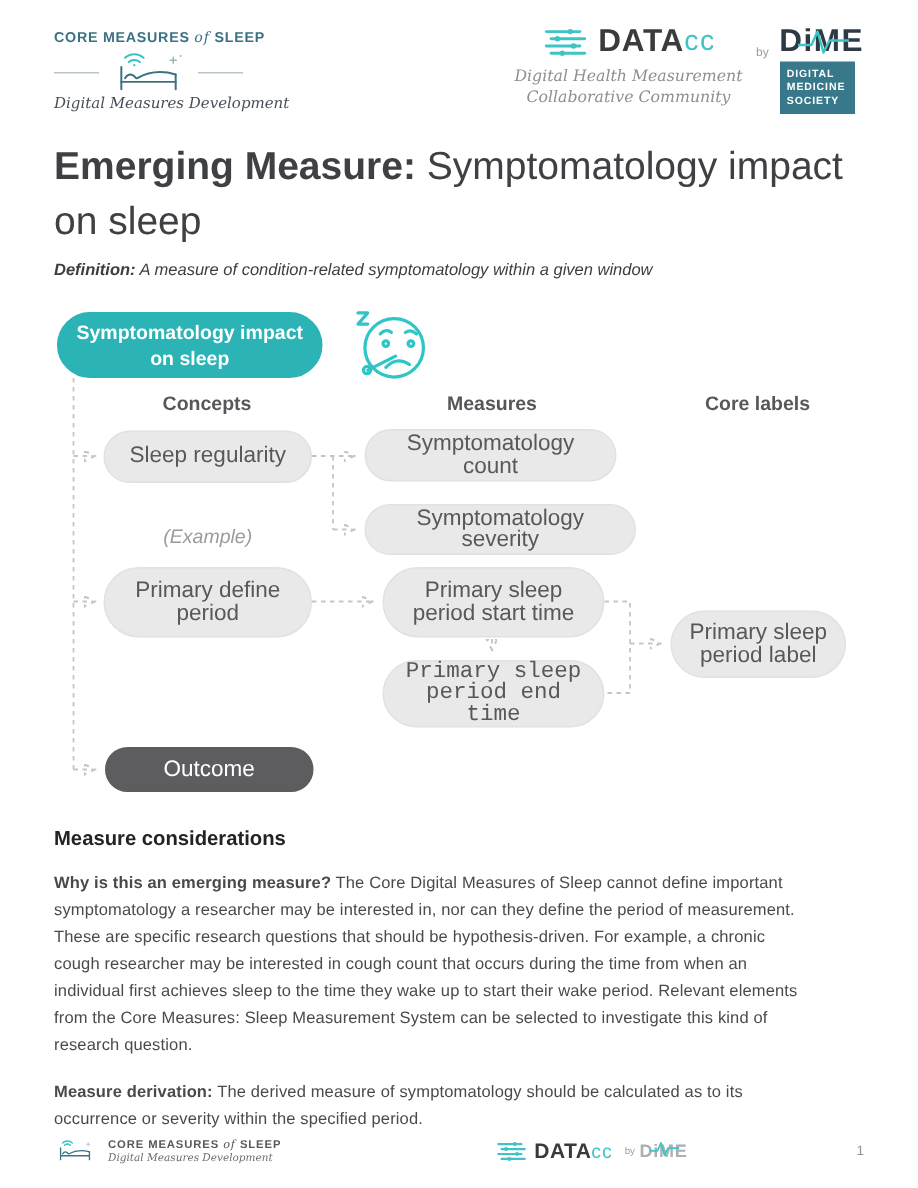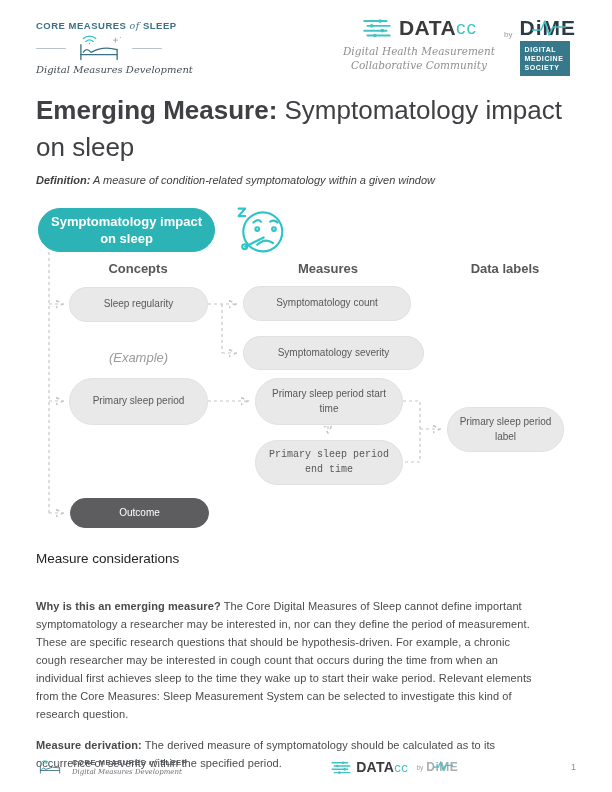--- a/index.html
+++ b/index.html
@@ -38,29 +38,29 @@
   .title .tb { font-weight:700; }
   .definition { position:absolute; left:36px; top:174px; width:540px; font-style:italic; font-size:11px; color:#3e3e40; }
   .definition .db { font-weight:700; }
 
   
   .diagram { position:absolute; left:0; top:200px; width:612px; height:348px; }
   .connectors { position:absolute; left:0; top:0; }
   .connectors path { fill:none; stroke:#c6c6c6; stroke-width:1.2; stroke-dasharray:3 3; }
   .pill { position:absolute; display:flex; align-items:center; justify-content:center; text-align:center;
           background:#e9e9ea; border:1px solid #e1e1e2; border-radius:26px;
-          font-size:10px; line-height:14.5px; color:#58585a; padding:2px 8px; }
+          font-size:15px; line-height:14.5px; color:#58585a; padding:2px 8px; }
   .pill.dark { background:#5d5d5f; border-color:#5d5d5f; color:#ffffff; font-weight:500; }
   .pill.root { background:#2bb3b6; border-color:#2bb3b6; color:#ffffff; font-weight:700; font-size:13px; line-height:17px; }
   .colhead { position:absolute; top:61px; width:130px; text-align:center; font-size:13px; font-weight:700; color:#56575a; }
   .example { position:absolute; font-style:italic; font-size:13px; color:#9b9b9b; text-align:center; }
 
   
   .considerations { position:absolute; left:36px; top:551px; width:506px; color:#4a4a4c; }
-  .considerations h2 { font-size:13.5px; font-weight:400; color:#222325; margin-bottom:31px; }
+  .considerations h2 { font-size:13.5px; font-weight:700; color:#222325; margin-bottom:14px; }
   .considerations p { font-size:11px; line-height:18px; margin-bottom:13px; letter-spacing:.1px; }
   .considerations p .pb { font-weight:700; }
 
   
   .footer { position:absolute; left:36px; right:36px; top:750px; height:34px; display:flex; align-items:center; justify-content:space-between; }
   .f-left { display:flex; align-items:center; }
   .f-left svg { margin-right:8px; }
   .f-core-title { font-size:7.5px; font-weight:700; letter-spacing:.6px; color:#55585c; white-space:nowrap; }
   .f-core-title .of { font-family:"DejaVu Serif", serif; font-style:italic; font-weight:400; }
   .f-core-sub { font-family:"DejaVu Serif", serif; font-style:italic; font-size:7px; color:#6a6f74; margin-top:1px; }
@@ -177,29 +177,29 @@
         <circle cx="27" cy="27" r="2"></circle>
         <circle cx="45" cy="27" r="2"></circle>
         <path d="M27 44 q8 -8 17 -2"></path>
         <path d="M14 46 L34 36"></path>
         <circle cx="13.5" cy="46" r="2.6"></circle>
       </g>
     </svg>
 
     <div class="colhead" style="left:73px;">Concepts</div>
     <div class="colhead" style="left:263px;">Measures</div>
-    <div class="colhead" style="left:440px;">Data labels</div>
+    <div class="colhead" style="left:440px;">Core labels</div>
 
     <div class="pill" style="left:69px; top:87px; width:139px; height:35px;">Sleep regularity</div>
     <div class="pill" style="left:243px; top:86px; width:168px; height:35px;">Symptomatology count</div>
     <div class="pill" style="left:243px; top:136px; width:181px; height:34px;">Symptomatology severity</div>
 
     <div class="example" style="left:69px; top:150px; width:139px;">(Example)</div>
 
-    <div class="pill" style="left:69px; top:178px; width:139px; height:47px;">Primary sleep period</div>
+    <div class="pill" style="left:69px; top:178px; width:139px; height:47px;">Primary define period</div>
     <div class="pill" style="left:255px; top:178px; width:148px; height:47px;">Primary sleep period start time</div>
     <div class="pill" style="left:255px; top:240px; width:148px; height:45px;font-family:Liberation Mono, monospace;">Primary sleep period end time</div>
     <div class="pill dark" style="left:70px; top:298px; width:139px; height:30px;">Outcome</div>
 
     <div class="pill" style="left:447px; top:207px; width:117px; height:45px;">Primary sleep period label</div>
   </div>
 
   <section class="considerations">
     <h2>Measure considerations</h2>
     <p><span class="pb">Why is this an emerging measure?</span><span> The Core Digital Measures of Sleep cannot define important symptomatology a researcher may be interested in, nor can they define the period of measurement. These are specific research questions that should be hypothesis-driven. For example, a chronic cough researcher may be interested in cough count that occurs during the time from when an individual first achieves sleep to the time they wake up to start their wake period. Relevant elements from the Core Measures: Sleep Measurement System can be selected to investigate this kind of research question.</span></p>

